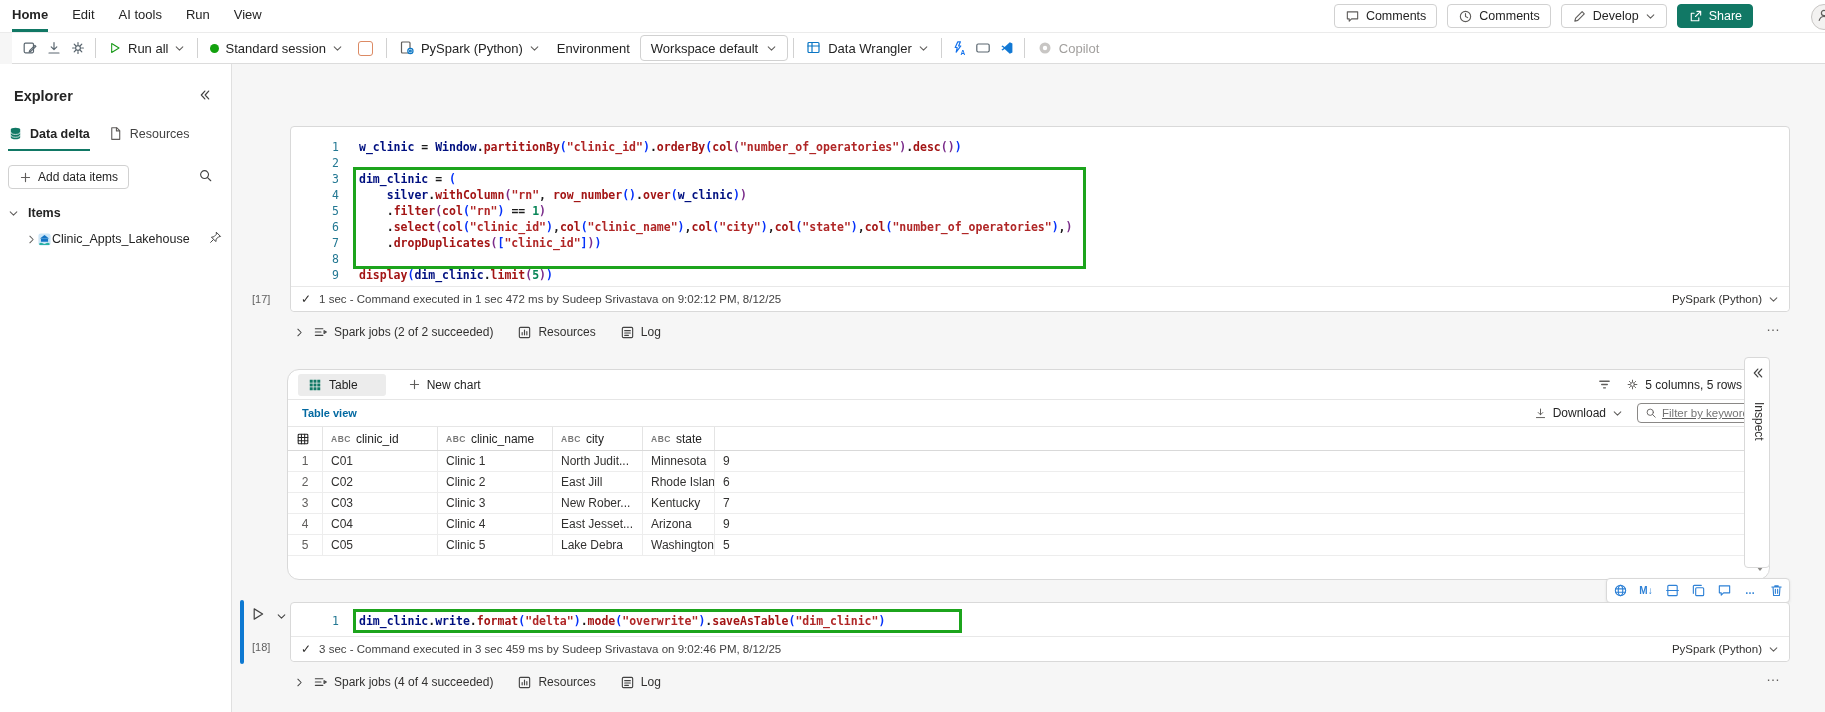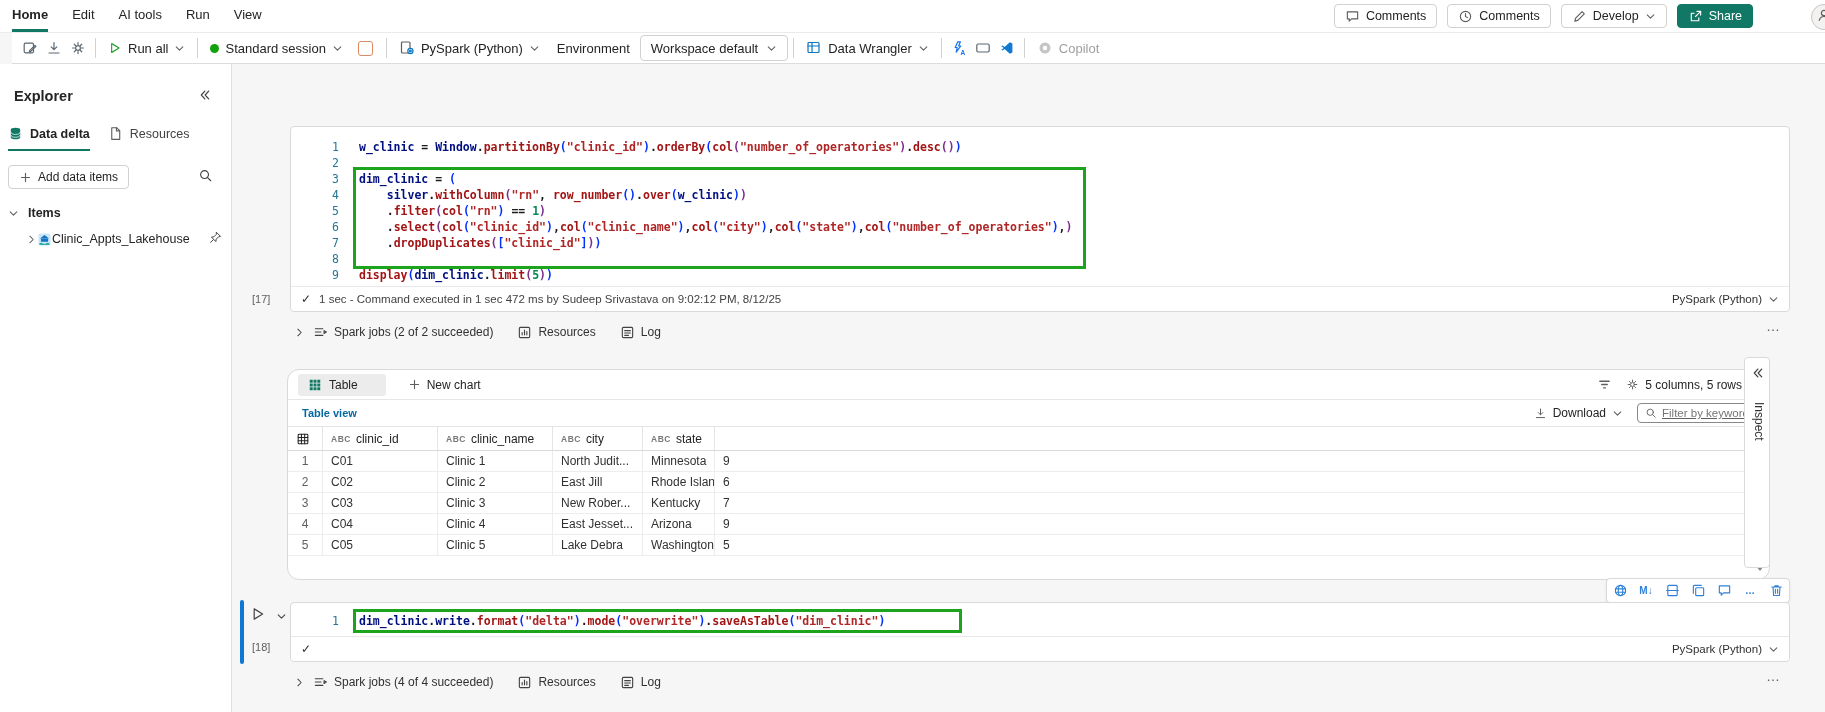--- a/index.html
+++ b/index.html
@@ -610,20 +610,21 @@
         <path d="M3.2 5.6 8 10.4l4.8-4.8" stroke-width="1.5"></path>
       </svg></span>
 
   <div class="cell-card" id="cell2-card">
     <div class="code-area" id="code2">
       <div class="hl-box" id="hl2"></div>
     <div class="code-line"><span class="ln">1</span><span><span class="tk-v">dim_clinic</span><span class="tk-p">.</span><span class="tk-v">write</span><span class="tk-p">.</span><span class="tk-f">format</span><span class="tk-b1">(</span><span class="tk-s">"delta"</span><span class="tk-b1">)</span><span class="tk-p">.</span><span class="tk-f">mode</span><span class="tk-b1">(</span><span class="tk-s">"overwrite"</span><span class="tk-b1">)</span><span class="tk-p">.</span><span class="tk-f">saveAsTable</span><span class="tk-b1">(</span><span class="tk-s">"dim_clinic"</span><span class="tk-b1">)</span></span></div>
       </div>
     <div class="cell-status">
       <span class="check">✓</span>
+      <span>3 sec - Command executed in 3 sec 459 ms by Sudeep Srivastava on 9:02:46 PM, 8/12/25</span>
       <div class="kernel-sel">
         <span>PySpark (Python)</span>
         <span class="chev">
             <svg width="11" height="11" viewBox="0 0 16 16" fill="none" stroke="currentColor" stroke-width="1.2" stroke-linecap="round" stroke-linejoin="round">
               <path d="M3.2 5.6 8 10.4l4.8-4.8" stroke-width="1.5"></path>
             </svg>
           </span>
       </div>
     </div>
   </div>

